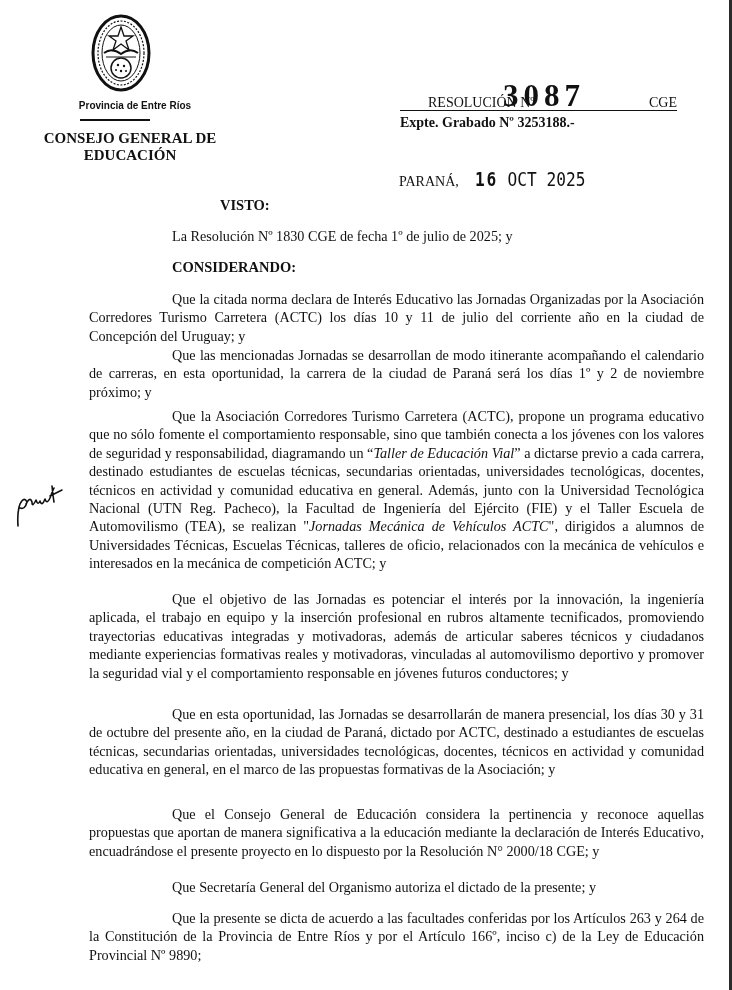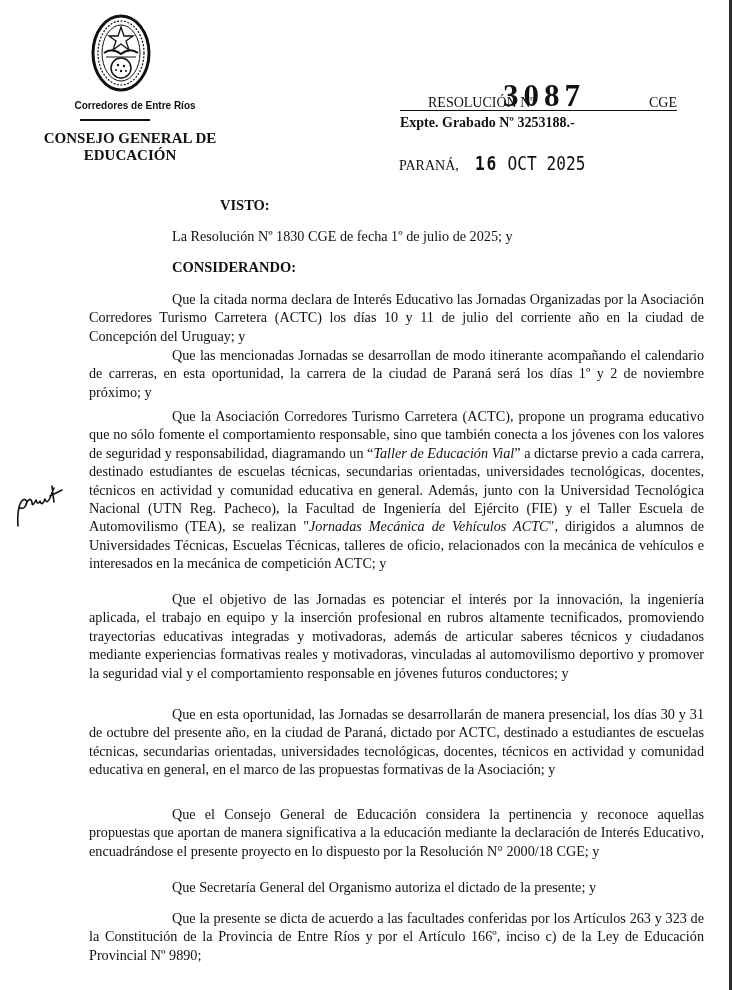--- a/index.html
+++ b/index.html
@@ -97,21 +97,21 @@
     .expte {
       position: absolute;
       left: 400px;
       top: 115px;
       font-size: 14px;
       font-weight: bold;
     }
     .place-date {
       position: absolute;
       left: 399px;
-      top: 152px;
+      top: 168px;
       display: flex;
       align-items: baseline;
     }
     .place {
       font-size: 14px;
     }
     .date-stamp {
       margin-left: 16px;
       font-family: "DejaVu Sans Mono", monospace;
       font-size: 19px;
@@ -163,21 +163,21 @@
   <path d="M14 40 Q22 34 31 41 Q40 34 48 40" fill="none" stroke="#111" stroke-width="2"></path>
   <path d="M16 44 L46 44" stroke="#111" stroke-width="1"></path>
   <circle cx="31" cy="55" r="10" fill="none" stroke="#111" stroke-width="1.5"></circle>
   <circle cx="28" cy="52" r="1.2" fill="#111"></circle>
   <circle cx="34" cy="53" r="1.2" fill="#111"></circle>
   <circle cx="31" cy="58" r="1.2" fill="#111"></circle>
   <circle cx="26" cy="57" r="1" fill="#111"></circle>
   <circle cx="36" cy="58" r="1" fill="#111"></circle>
 </svg>
 
-<div class="province">Corredores de Entre Ríos</div>
+<div class="province">Provincia de Entre Ríos</div>
 <div class="province-rule"></div>
 <div class="council">CONSEJO GENERAL DE EDUCACIÓN</div>
 
 <div class="resolucion-line">
   <span class="res-label">RESOLUCIÓN Nº</span>
   <span class="res-number">3087</span>
   <span class="res-suffix">CGE</span>
 </div>
 <div class="expte">Expte. Grabado Nº 3253188.-</div>
 
@@ -198,17 +198,17 @@
 <div class="para" style="top:407px;"><span class="indent"></span><span>Que la Asociación Corredores Turismo Carretera (ACTC), propone un programa educativo que no sólo fomente el comportamiento responsable, sino que también conecta a los jóvenes con los valores de seguridad y responsabilidad, diagramando un “</span><i>Taller de Educación Vial</i><span>” a dictarse previo a cada carrera, destinado estudiantes de escuelas técnicas, secundarias orientadas, universidades tecnológicas, docentes, técnicos en actividad y comunidad educativa en general. Además, junto con la Universidad Tecnológica Nacional (UTN Reg. Pacheco), la Facultad de Ingeniería del Ejército (FIE) y el Taller Escuela de Automovilismo (TEA), se realizan "</span><i>Jornadas Mecánica de Vehículos ACTC</i><span>", dirigidos a alumnos de Universidades Técnicas, Escuelas Técnicas, talleres de oficio, relacionados con la mecánica de vehículos e interesados en la mecánica de competición ACTC; y</span></div>
 
 <div class="para" style="top:590px;"><span class="indent"></span><span>Que el objetivo de las Jornadas es potenciar el interés por la innovación, la ingeniería aplicada, el trabajo en equipo y la inserción profesional  en rubros altamente tecnificados, promoviendo trayectorias educativas integradas y motivadoras, además de articular saberes técnicos y ciudadanos mediante experiencias formativas reales y motivadoras, vinculadas al automovilismo deportivo y promover la seguridad vial y el comportamiento responsable en jóvenes futuros conductores; y</span></div>
 
 <div class="para" style="top:705px;"><span class="indent"></span><span>Que en esta oportunidad, las Jornadas se desarrollarán de manera presencial, los días 30 y 31 de octubre del presente año, en la ciudad de Paraná, dictado por ACTC, destinado a estudiantes de escuelas técnicas, secundarias orientadas, universidades tecnológicas, docentes, técnicos en actividad y comunidad educativa en general, en el marco de las propuestas formativas de la Asociación; y</span></div>
 
 <div class="para" style="top:805px;"><span class="indent"></span><span>Que el Consejo General de Educación considera la pertinencia y reconoce aquellas propuestas que aportan de manera significativa a la educación mediante la declaración de Interés Educativo, encuadrándose el presente proyecto en lo dispuesto por la Resolución N° 2000/18 CGE;  y</span></div>
 
 <div class="para" style="top:878px;"><span class="indent"></span><span>Que Secretaría General del Organismo autoriza el dictado de la presente; y</span></div>
 
-<div class="para" style="top:909px;"><span class="indent"></span><span>Que la presente se dicta de acuerdo a las facultades conferidas por los Artículos 263 y 323 de la Constitución de la Provincia de Entre Ríos y por el Artículo 166º, inciso c) de la Ley de Educación Provincial Nº 9890;</span></div>
+<div class="para" style="top:909px;"><span class="indent"></span><span>Que la presente se dicta de acuerdo a las facultades conferidas por los Artículos 263 y 264 de la Constitución de la Provincia de Entre Ríos y por el Artículo 166º, inciso c) de la Ley de Educación Provincial Nº 9890;</span></div>
 
 <svg class="signature" viewBox="0 0 60 50">
   <path d="M6 44 Q5 30 8 22 Q12 14 15 20 Q13 28 8 26 M14 22 Q18 14 20 20 Q20 26 24 18 Q26 24 28 19 Q30 25 33 17 Q35 23 38 16 Q40 10 42 6 M38 14 L50 8 M40 4 Q41 14 42 20" fill="none" stroke="#111" stroke-width="1.6" stroke-linecap="round" stroke-linejoin="round"></path>
 </svg>
 
 </body></html>

